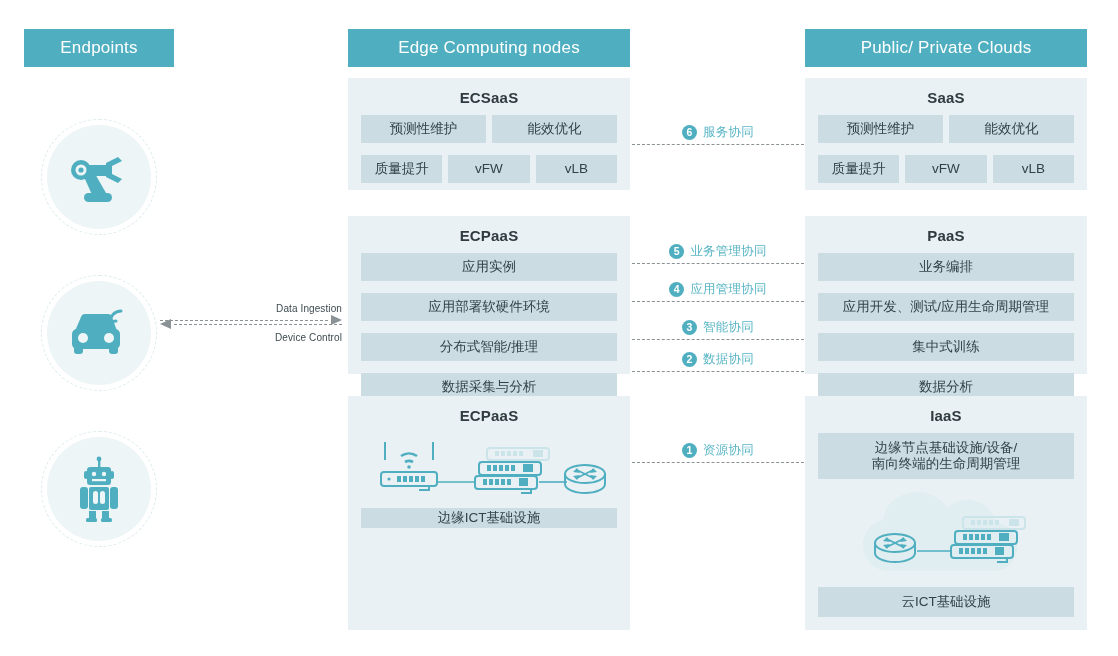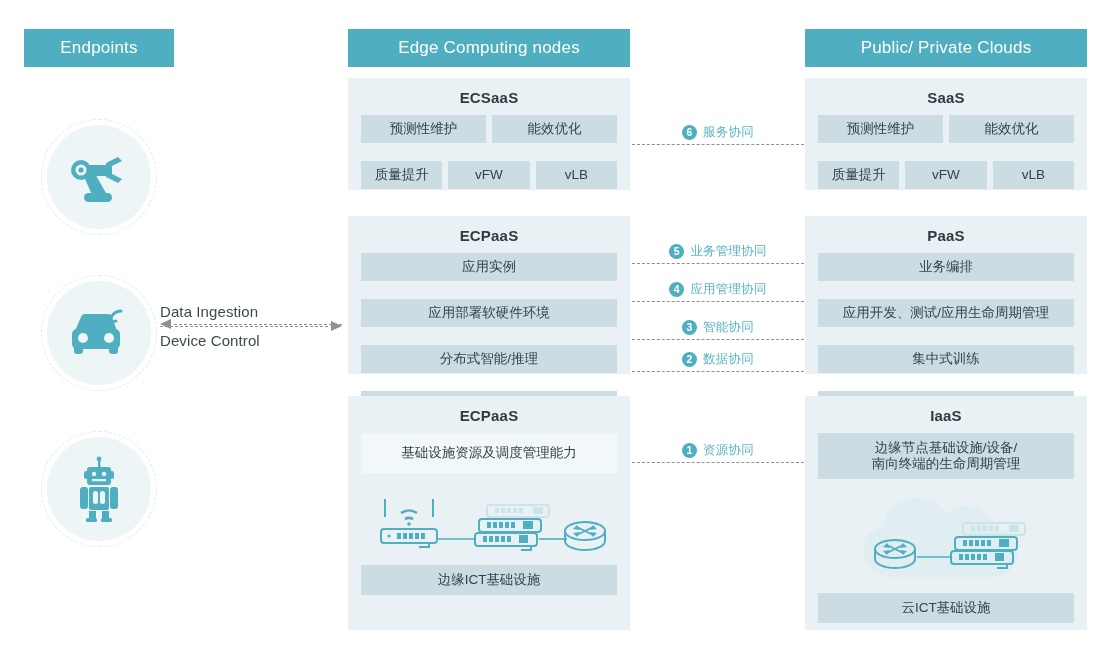--- a/index.html
+++ b/index.html
@@ -32,21 +32,21 @@
   #ep-0{left:47px;top:125px;}
   #ep-1{left:47px;top:281px;}
   #ep-2{left:47px;top:437px;}
   .endpoint svg{position:relative;z-index:2;}
 
   
   .flow{position:absolute;left:160px;width:182px;}
   #flow-in{top:303px;}
   #flow-out{top:318px;}
   .flow .lbl{
-    font-size:15px;color:#3d4b50;text-align:left;white-space:nowrap;
+    font-size:10px;color:#3d4b50;text-align:right;white-space:nowrap;
     letter-spacing:.1px;
   }
   .flow .line{position:relative;height:14px;}
   .flow .line .dash{
     position:absolute;top:6px;height:0;border-top:1.6px dashed #8a9296;
   }
   .flow .line .head{
     position:absolute;top:1px;width:0;height:0;
     border-top:5.5px solid transparent;border-bottom:5.5px solid transparent;
   }
@@ -57,21 +57,21 @@
 
   
   .panel{
     position:absolute;background:#EAF1F4;box-sizing:border-box;
     padding:9px 13px 5px 13px;
   }
   .panel .ptitle{
     text-align:center;font-size:15px;font-weight:bold;color:#2f3b40;
     margin:2px 0 9px 0;letter-spacing:.2px;
   }
-  .row{display:flex;gap:6px;margin-bottom:18px;}
+  .row{display:flex;gap:6px;margin-bottom:12px;}
   .row:last-child{margin-bottom:0;}
   .cell{
     background:#CBDDE2;color:#33424a;font-size:13.5px;
     display:flex;align-items:center;justify-content:center;
     height:28px;flex:1;text-align:center;line-height:1.15;
   }
   .cell.tall{height:46px;flex-direction:column;}
   .cell.pale{background:#F2F8FA;}
 
   
@@ -220,23 +220,20 @@
     <div class="row">
         <div class="cell">分布式智能/推理</div>
       </div>
     <div class="row">
         <div class="cell">数据采集与分析</div>
       </div>
   </div>
 
   <div class="panel col-edge" id="p-edge-iaas">
     <div class="ptitle">ECPaaS</div>
-    <div class="row">
-      <div class="cell pale" style="height:40px">基础设施资源及调度管理能力</div>
-    </div>
     <div class="netband">
       <svg width="236" height="74" viewBox="0 0 236 74">
         <g fill="none" stroke="#4FAFC0" stroke-width="2">
 
           <line x1="14" y1="8" x2="14" y2="26"></line>
           <line x1="62" y1="8" x2="62" y2="26"></line>
           <path d="M30 22 a14 14 0 0 1 16 0" stroke-width="2.6"></path>
           <path d="M34 28 a8 8 0 0 1 8 0" stroke-width="2.6"></path>
           <circle cx="38" cy="33" r="1.8" fill="#4FAFC0" stroke="none"></circle>
           <rect x="10" y="38" width="56" height="14" rx="3"></rect>
@@ -294,21 +291,21 @@
           <g fill="#4FAFC0" stroke="none">
             <polygon points="222,34 226,38 219,39"></polygon>
               <polygon points="206,46 202,42 209,41"></polygon>
             <polygon points="206,34 202,38 209,39"></polygon>
               <polygon points="222,46 226,42 219,41"></polygon>
           </g>
         </g>
       </svg>
     </div>
     <div class="row">
-      <div class="cell" style="height:30px">边缘ICT基础设施</div>
+      <div class="cell" style="height:20px">边缘ICT基础设施</div>
     </div>
   </div>
 
   <div class="panel col-cloud" id="p-cloud-saas">
     <div class="ptitle">SaaS</div>
     <div class="row">
       <div class="cell">预测性维护</div>
       <div class="cell">能效优化</div>
     </div>
     <div class="row">

